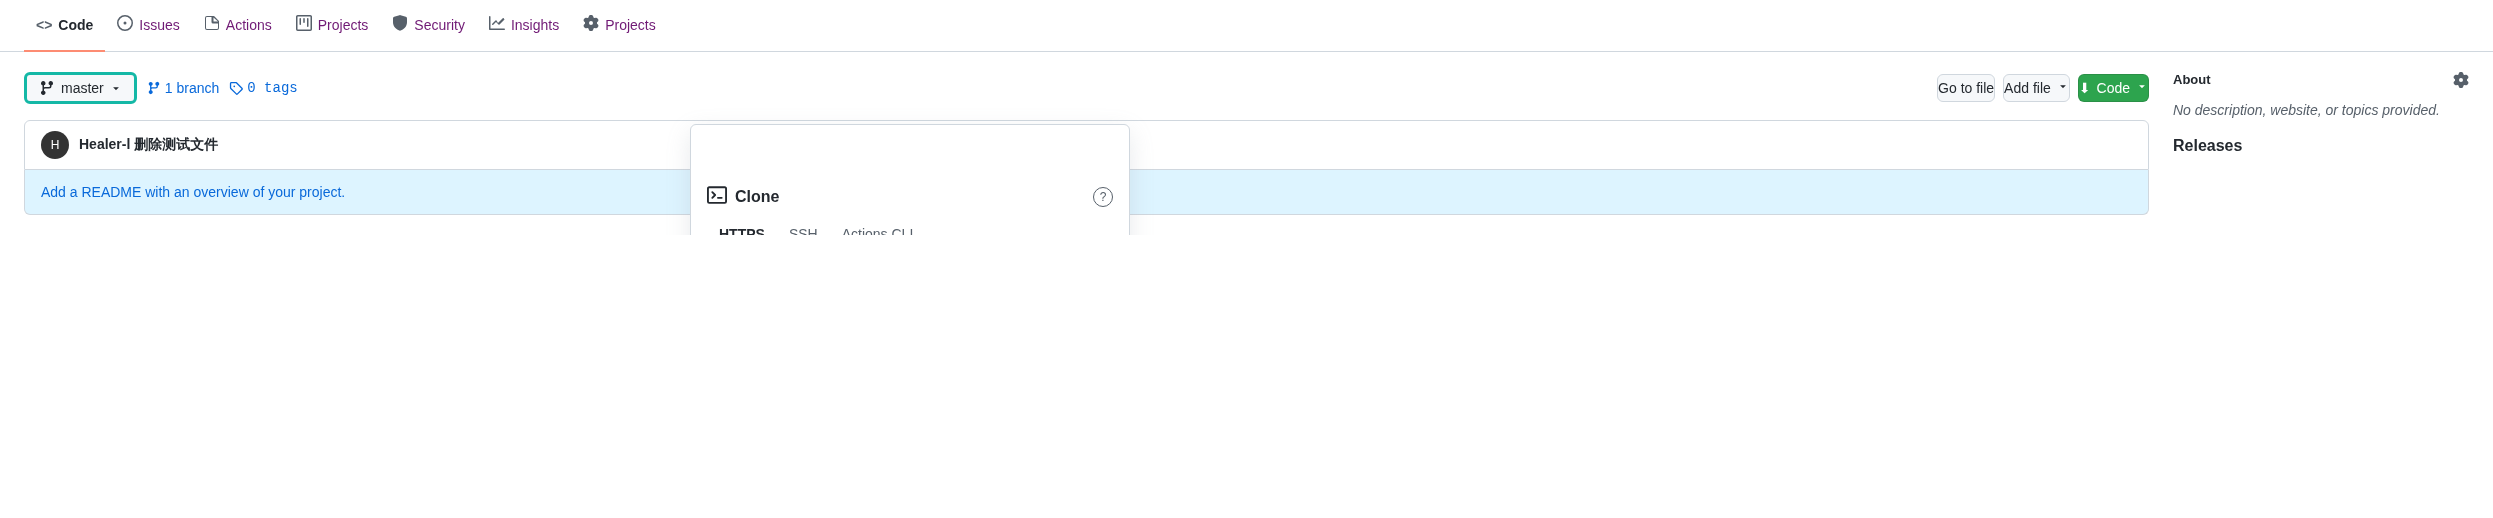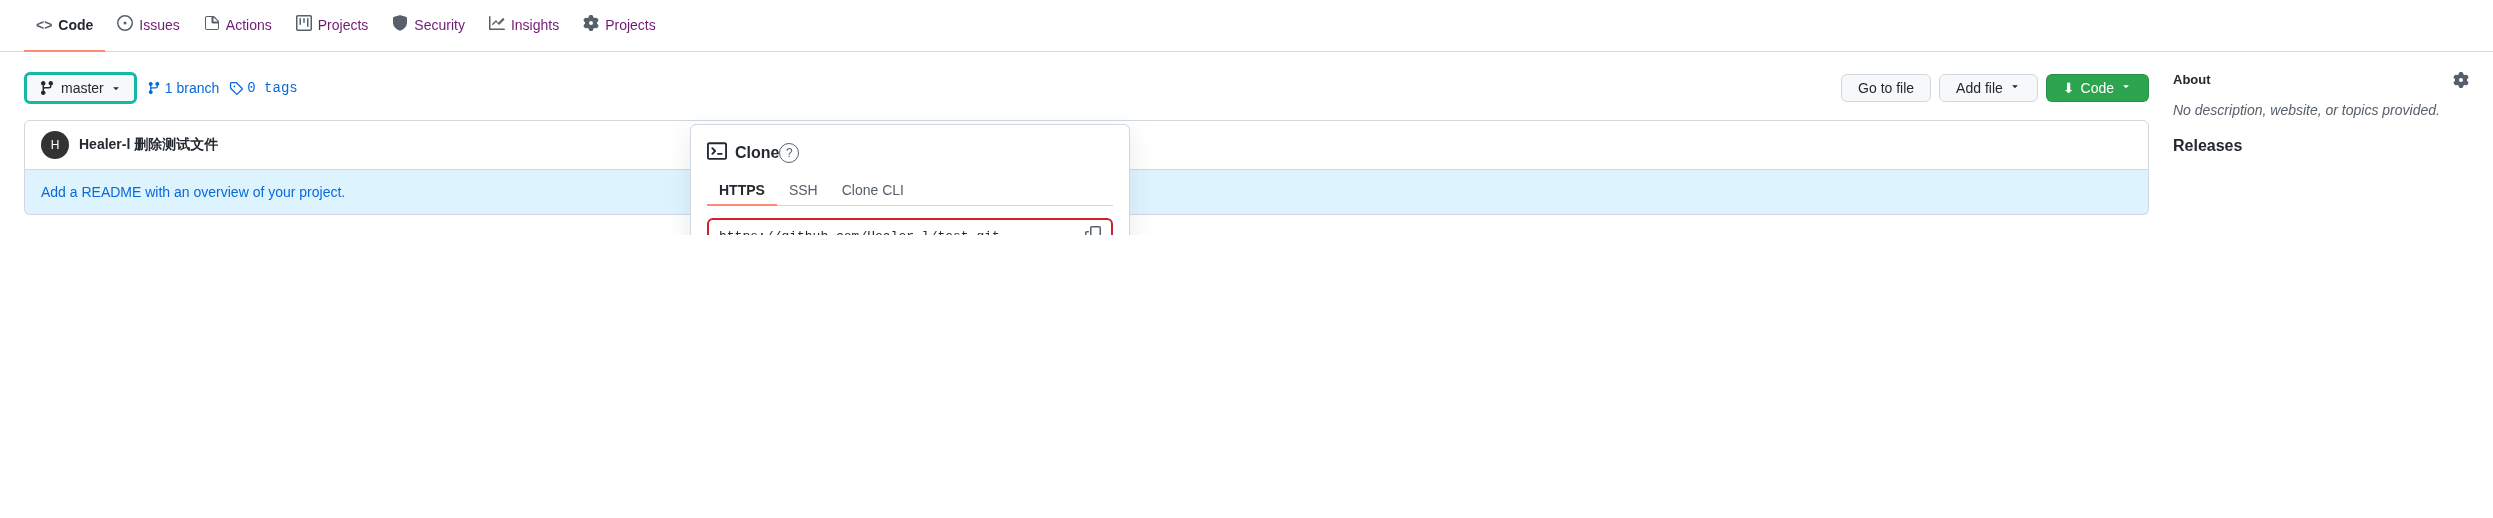--- a/index.html
+++ b/index.html
@@ -96,21 +96,21 @@
       margin-left: auto;
       display: flex;
       gap: 8px;
     }
     .btn {
       display: flex;
       align-items: flex-start;
       gap: 6px;
       border: 1px solid #d0d7de;
       border-radius: 6px;
-      padding: 5px 16px;
+      padding: 5px 0;
       font-size: 14px;
       cursor: pointer;
       background: #f6f8fa;
       font-weight: 500;
       color: #24292f;
     }
     .btn-green {
       background: #2da44e;
       border-color: rgba(27,31,36,0.15);
       color: #fff;
@@ -201,21 +201,23 @@
       border: 1px solid #d0d7de;
       border-radius: 6px;
       width: 440px;
       box-shadow: 0 8px 24px rgba(140,149,159,0.2);
       z-index: 100;
       padding: 16px;
     }
     .clone-header {
       display: flex;
       align-items: center;
+      justify-content: space-between;
       margin-bottom: 12px;
+      margin-top: 44px;
     }
     .clone-title-row {
       display: flex;
       align-items: center;
       gap: 8px;
     }
     .clone-title {
       font-size: 16px;
       font-weight: 600;
       color: #24292f;
@@ -425,21 +427,21 @@
       <div class="help-icon">?</div>
     </div>
     <div class="clone-tabs">
       <div class="clone-tab active">
         <span>HTTPS</span>
       </div>
       <div class="clone-tab">
         <span>SSH</span>
       </div>
       <div class="clone-tab">
-        <span>Clone CLI</span>
+        <span>Actions CLI</span>
       </div>
     </div>
     <div class="clone-url-container">
       <input class="clone-url-input" readonly="" value="https://github.com/Healer-l/test.git" style="">
       <button class="copy-btn">
         <svg width="16" height="16" viewBox="0 0 16 16" fill="currentColor">
             <path d="M0 6.75C0 5.784.784 5 1.75 5h1.5a.75.75 0 0 1 0 1.5h-1.5a.25.25 0 0 0-.25.25v7.5c0 .138.112.25.25.25h7.5a.25.25 0 0 0 .25-.25v-1.5a.75.75 0 0 1 1.5 0v1.5A1.75 1.75 0 0 1 9.25 16h-7.5A1.75 1.75 0 0 1 0 14.25Z"></path>
             <path d="M5 1.75C5 .784 5.784 0 6.75 0h7.5C15.216 0 16 .784 16 1.75v7.5A1.75 1.75 0 0 1 14.25 11h-7.5A1.75 1.75 0 0 1 5 9.25Zm1.75-.25a.25.25 0 0 0-.25.25v7.5c0 .138.112.25.25.25h7.5a.25.25 0 0 0 .25-.25v-7.5a.25.25 0 0 0-.25-.25Z"></path>
           </svg>
       </button>

